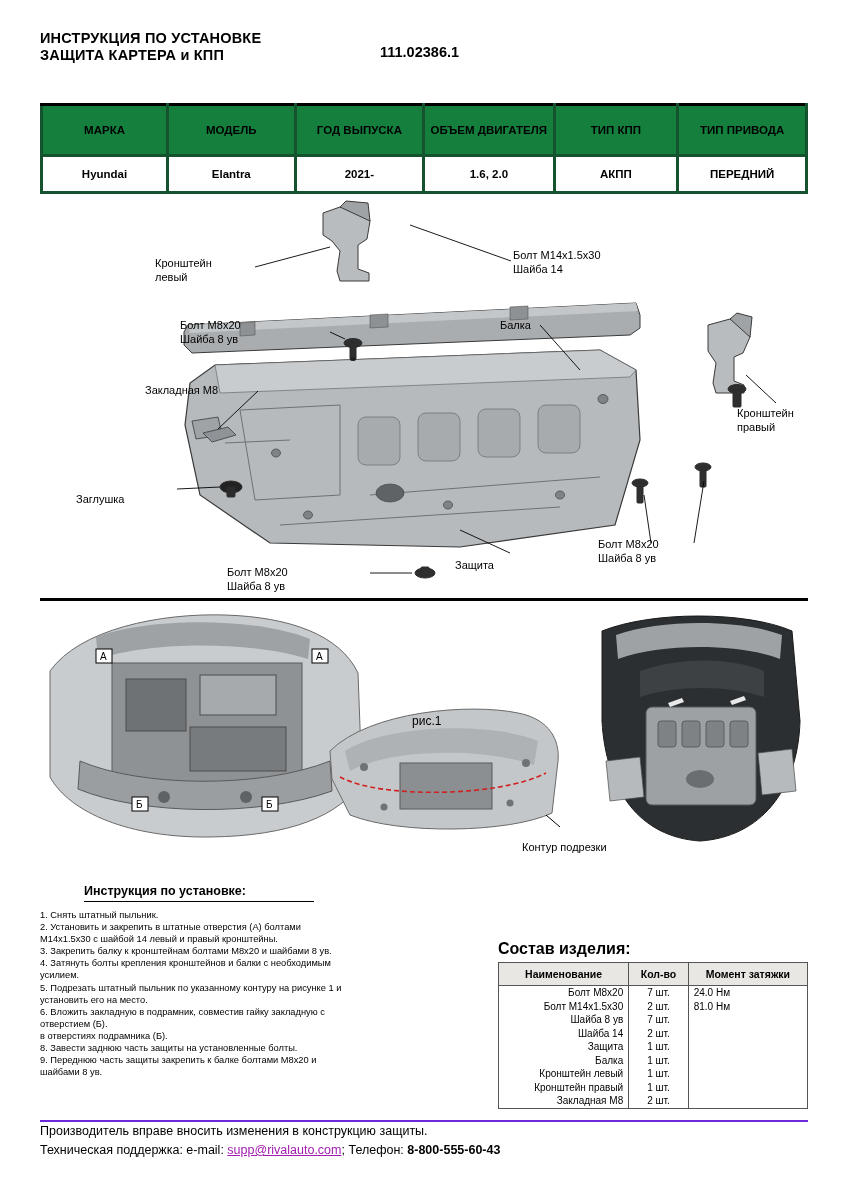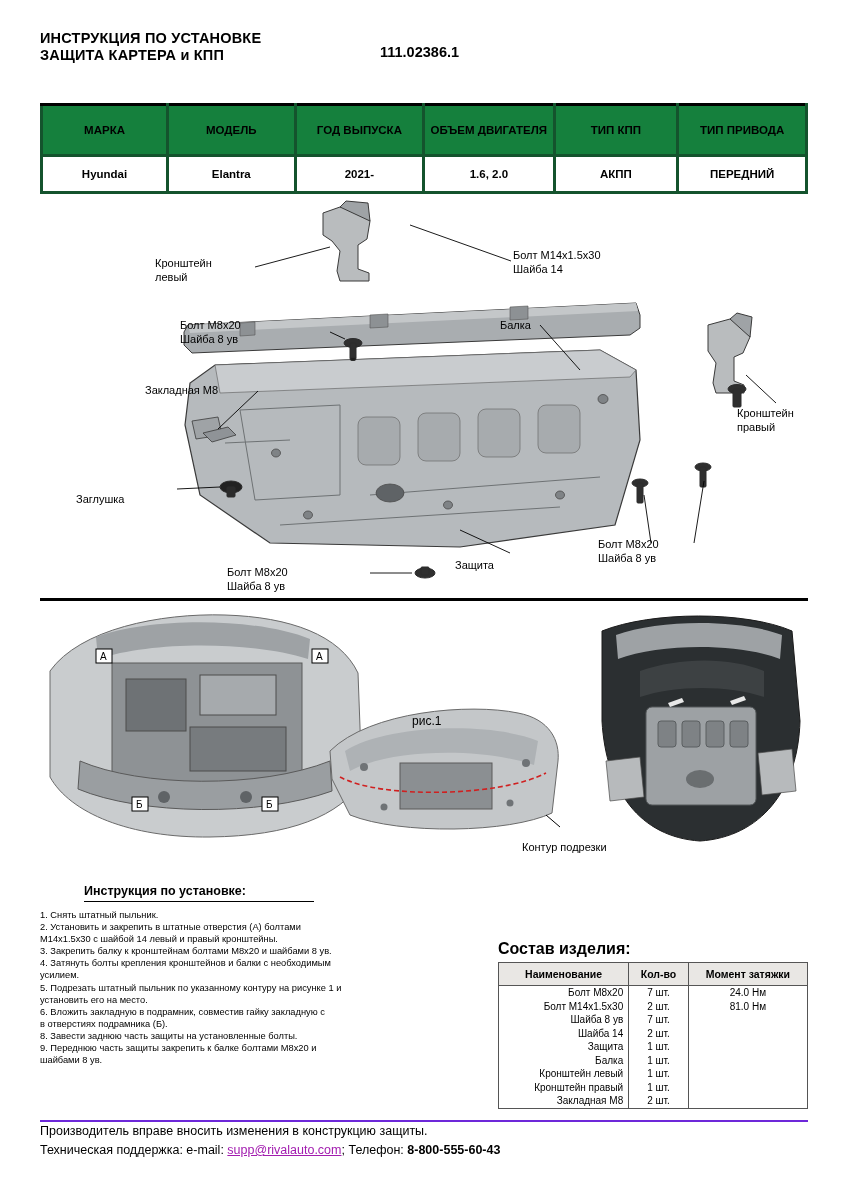--- a/index.html
+++ b/index.html
@@ -44,21 +44,21 @@
 
   
   .parts{position:absolute;left:498px;top:940px;width:310px;}
   .parts-title{font-size:16px;font-weight:bold;margin-bottom:4px;}
   table.pt{border-collapse:collapse;width:310px;}
   table.pt th{background:#e9e7e4;font-size:10.5px;font-weight:bold;border:1px solid #555;height:22px;padding:0 4px;}
   table.pt td{font-size:10px;border-left:1px solid #555;border-right:1px solid #555;height:13.5px;padding:0 5px;}
   table.pt tr:last-child td{border-bottom:1px solid #555;}
   td.nm{text-align:right;}
   td.qt{text-align:center;}
-  td.mt{text-align:center;}
+  td.mt{}
 
   
   .footer{position:absolute;left:40px;top:1120px;width:768px;border-top:2px solid #6d28d9;padding-top:0;}
   .footer div{font-size:12.5px;line-height:19px;}
   .footer a{color:#a21caf;text-decoration:underline;}
   .bold{font-weight:bold;}
 </style>
 </head>
 <body>
 
@@ -274,20 +274,21 @@
     <ol>
       <li>1. Снять штатный пыльник.</li>
       <li>2. Установить и закрепить в штатные отверстия (А) болтами</li>
       <li>М14х1.5х30 с шайбой 14 левый и правый кронштейны.</li>
       <li>3. Закрепить балку к кронштейнам болтами М8х20 и шайбами 8 ув.</li>
       <li>4. Затянуть болты крепления кронштейнов и балки с необходимым</li>
       <li>усилием.</li>
       <li>5. Подрезать штатный пыльник по указанному контуру на рисунке 1 и</li>
       <li>установить его на место.</li>
       <li>6. Вложить закладную в подрамник, совместив гайку закладную с</li>
+      <li>отверстием (Б).</li>
       <li>в отверстиях подрамника (Б).</li>
       <li>8. Завести заднюю часть защиты на установленные болты.</li>
       <li>9. Переднюю часть защиты закрепить к балке болтами М8х20 и</li>
       <li>шайбами 8 ув.</li>
     </ol>
   </div>
 
   <div class="parts">
     <div class="parts-title">Состав изделия:</div>
     <table class="pt">

